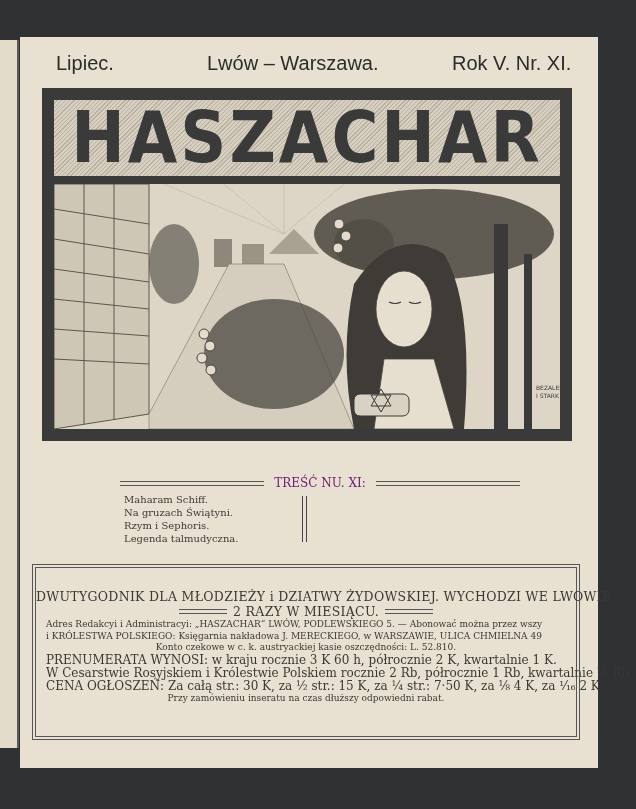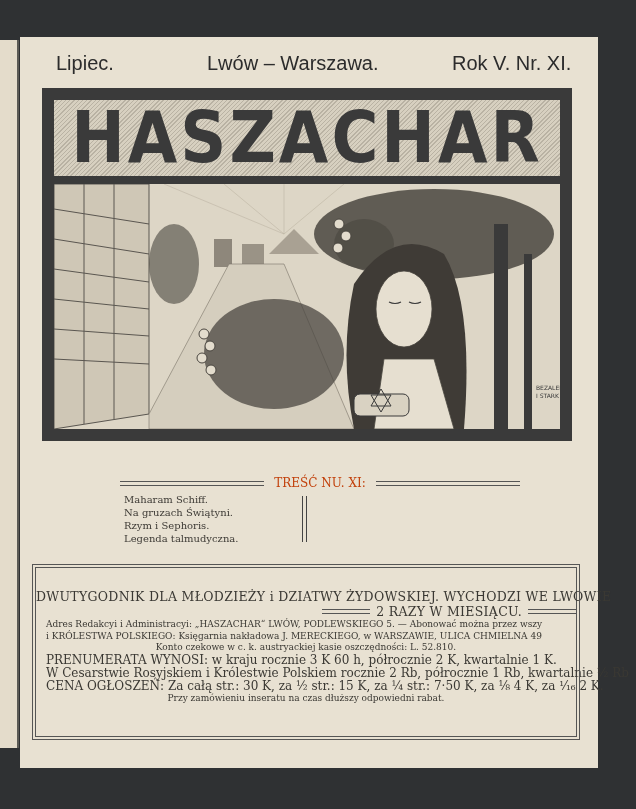--- a/index.html
+++ b/index.html
@@ -37,39 +37,39 @@
     transform:scaleY(1.1);
   }
   .illus {
     position:absolute; left:12px; top:96px; right:12px; bottom:12px;
     background:#ddd6c6; overflow:hidden;
   }
   .illus svg { width:100%; height:100%; display:block; }
   .toc-head {
     position:absolute; top:437px; left:100px; width:400px; height:18px;
     display:flex; align-items:center; justify-content:center; gap:10px;
-    font-size:12px; color:#c2410c;
+    font-size:12px; color:#701a75;
   }
   .rule2 { flex:1; height:3px; border-top:1px solid #555; border-bottom:1px solid #555; }
   .toc-col { position:absolute; top:456px; font-size:10px; line-height:13px; color:#3d3a35; }
   .toc-col div { white-space:nowrap; }
   .toc-div {
     position:absolute; left:282px; top:459px; width:3px; height:46px;
     border-left:1px solid #444; border-right:1px solid #444;
   }
   .info-box {
     position:absolute; left:15px; top:530px; width:540px; height:168px;
     border:1px solid #555; outline:1px solid #555; outline-offset:2px;
     color:#3a3833; font-size:9px; line-height:11.5px;
   }
   .info-box .big { font-size:12.5px; line-height:15px; letter-spacing:0.3px; }
   .info-box .mid { font-size:12px; line-height:13px; }
   .center { text-align:center; }
   .small-line { white-space:nowrap; padding:0 10px; }
-  .freq { display:flex; align-items:center; justify-content:flex-end; gap:6px; }
+  .freq { display:flex; align-items:center; justify-content:center; gap:6px; }
   .freq .rule2 { flex:0 0 48px; }
 </style>
 </head>
 <body>
 
 <div class="left-strip"></div>
 
 <div class="page">
 
   <div class="header-row">

